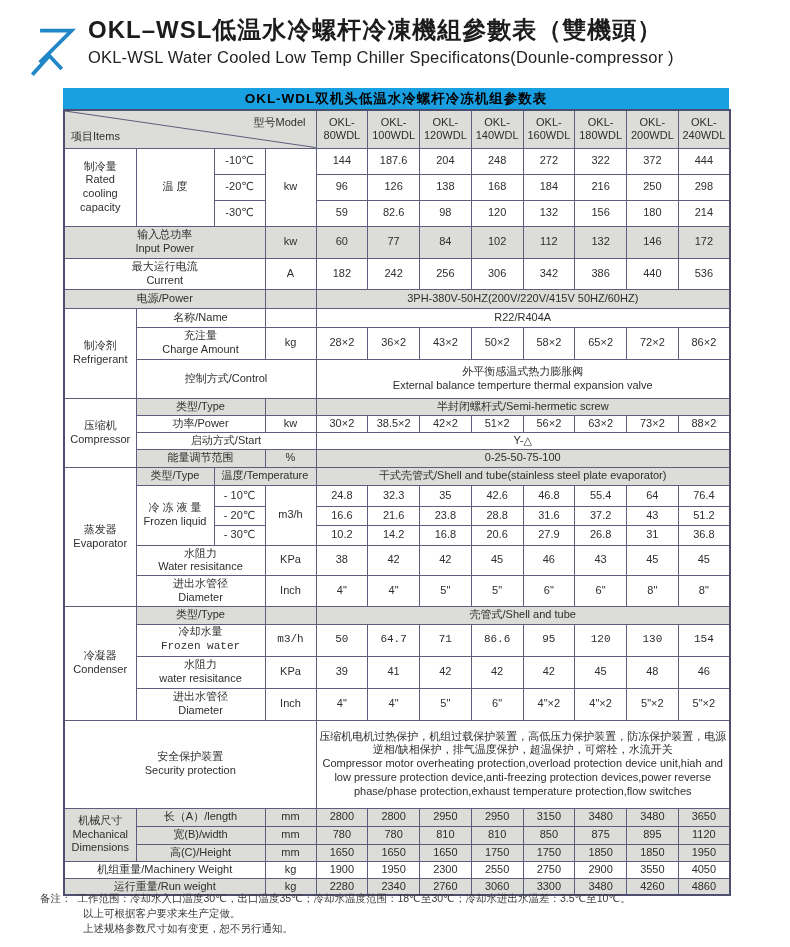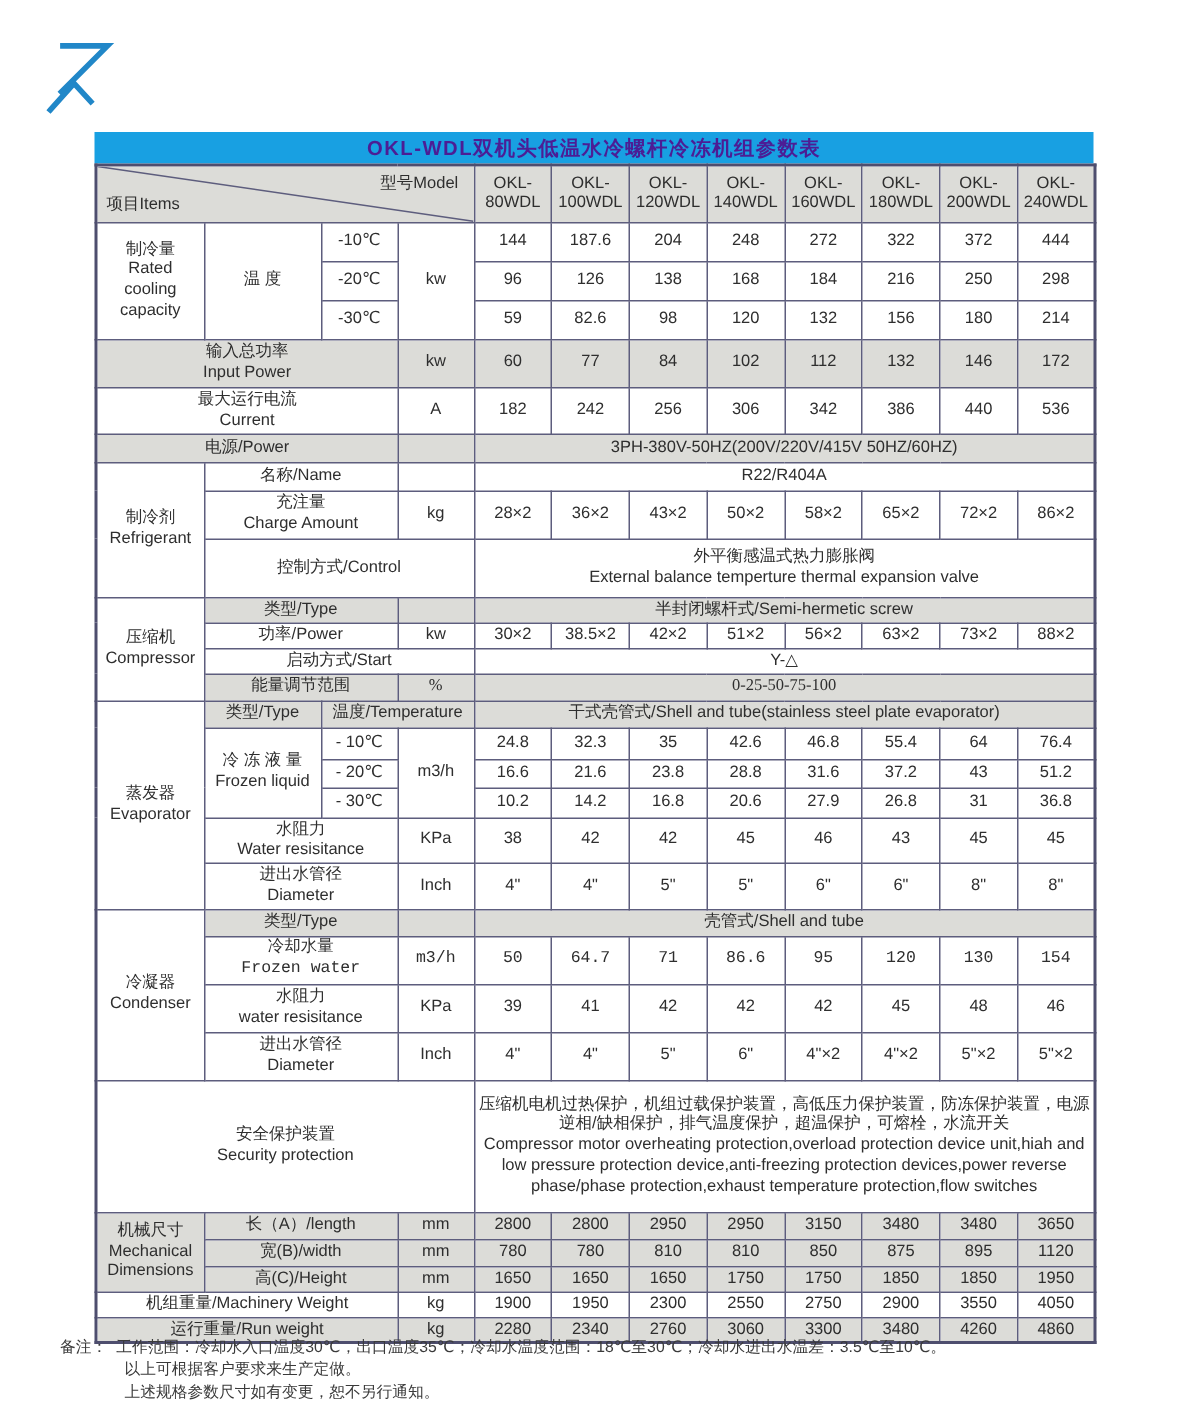--- a/index.html
+++ b/index.html
@@ -8,21 +8,21 @@
     font-family:"Liberation Sans","DejaVu Sans",sans-serif;color:#2e2e2e;
     -webkit-font-smoothing:antialiased;
   }
   .page-header{position:absolute;top:16px;left:28px;display:flex;align-items:flex-start;}
   .logo{width:52px;height:54px;margin-top:8px;flex:0 0 auto;}
   .titles{margin-left:8px;}
   .title-zh{font-size:24px;font-weight:bold;color:#1c1c1c;letter-spacing:1px;margin:0;line-height:1.2;}
   .title-en{font-size:16.5px;color:#222;margin-top:3px;letter-spacing:0.2px;}
   .caption-bar{
     position:absolute;left:63px;top:88px;width:666px;height:21px;background:#18a0e2;
-    color:#4c1d95;font-size:13.5px;font-weight:bold;display:flex;align-items:center;justify-content:center;
+    color:#000000;font-size:13.5px;font-weight:bold;display:flex;align-items:center;justify-content:center;
     box-sizing:border-box;letter-spacing:1px;
   }
   table.spec{
     position:absolute;left:63px;top:109px;width:666px;
     border-collapse:collapse;table-layout:fixed;
     border:2px solid #4e4e6e;
   }
   table.spec td{
     border:1px solid #5d5d7d;text-align:center;vertical-align:middle;
     font-size:11px;line-height:1.25;white-space:pre-line;padding:1px 1px;
@@ -42,20 +42,24 @@
   .note-indent{margin-left:43px;}
 </style>
 </head>
 <body>
 
 <div class="page-header">
   <svg class="logo" viewBox="0 0 56 58" fill="none" stroke="#2187c8" stroke-width="4" stroke-linecap="square">
     <path d="M15 7 H47 L14 40"></path>
     <path d="M6 53 L23 34 L35 47"></path>
   </svg>
+  <div class="titles">
+    <h1 class="title-zh">OKL–WSL低温水冷螺杆冷凍機組參數表（雙機頭）</h1>
+    <div class="title-en">OKL-WSL Water Cooled Low Temp Chiller Specificatons(Dounle-compressor )</div>
+  </div>
 </div>
 
 <div class="caption-bar">
   <span>OKL-WDL双机头低温水冷螺杆冷冻机组参数表</span>
 </div>
 
 <table class="spec">
   <colgroup>
     <col style="width:72px">
       <col style="width:78px">
@@ -203,21 +207,21 @@
         <td>51×2</td>
         <td>56×2</td>
         <td>63×2</td>
         <td>73×2</td>
         <td>88×2</td>
       </tr>
       <tr style="height: 17px;">
         <td colspan="3">启动方式/Start</td>
         <td colspan="8">Y-△</td>
       </tr>
-      <tr class="gray" style="height: 18px; font-family: Liberation Serif, serif;">
+      <tr class="gray" style="height: 18px;">
         <td colspan="2">能量调节范围</td>
         <td>%</td>
         <td colspan="8">0-25-50-75-100</td>
       </tr>
       <tr class="gray" style="height: 18px;">
         <td rowspan="6" class="wbg">蒸发器
 Evaporator</td>
         <td>类型/Type</td>
         <td colspan="2">温度/Temperature</td>
         <td colspan="8">干式壳管式/Shell and tube(stainless steel plate evaporator)</td>

